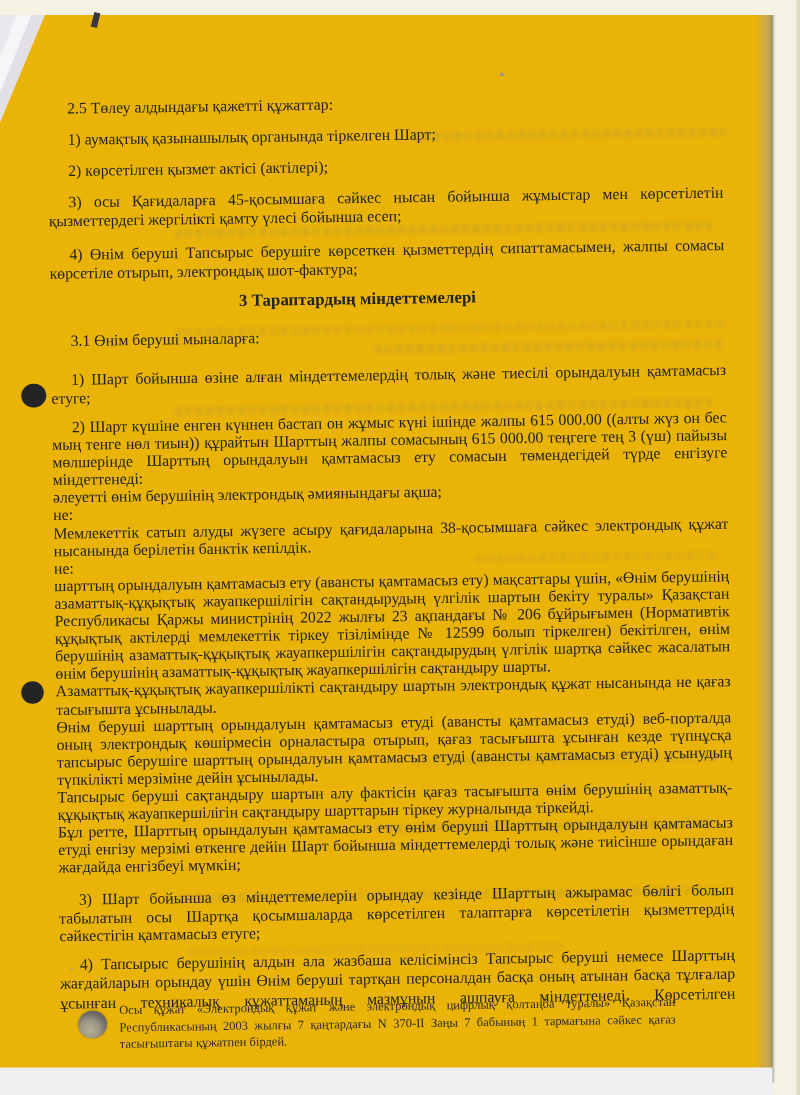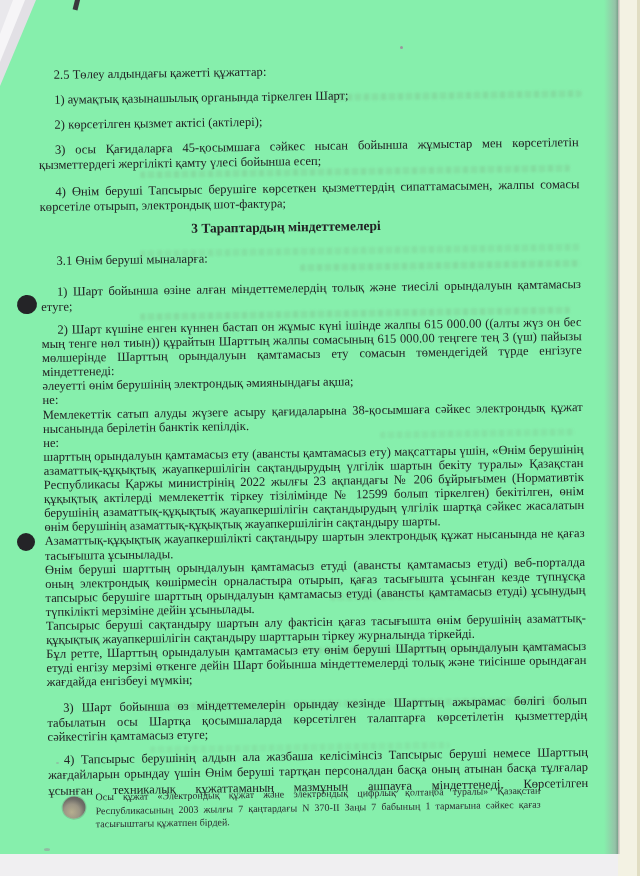--- a/index.html
+++ b/index.html
@@ -5,22 +5,22 @@
   html,body{margin:0;padding:0;}
   body{
     width:640px;height:876px;overflow:hidden;
     background:#f3f2e3;
     font-family:"Liberation Serif","DejaVu Serif",serif;
   }
   .scan{position:relative;width:640px;height:876px;background:#f3f2e3;}
   .scan-edge-line{position:absolute;right:0;top:0;width:3px;height:876px;background:#e0ddc2;}
   .bottom-strip{position:absolute;left:0;top:854px;width:618px;height:22px;background:#f0eff1;}
   .paper{
-    position:absolute;left:0;top:0;width:618px;height:854px;
-    background:#86efac;
+    position:absolute;left:0;top:12px;width:618px;height:854px;
+    background:#eab308;
   }
   .edge-shadow{
     position:absolute;top:0;left:604px;width:16px;height:854px;
     background:linear-gradient(90deg,rgba(180,177,182,0) 0%,rgba(160,157,163,.55) 70%,rgba(120,118,124,.6) 85%,rgba(200,198,190,.3) 100%);
   }
   .corner-fold-a{position:absolute;left:0;top:0;width:40px;height:92px;background:#e2e0e5;
     clip-path:polygon(0 0,36px 0,0 86px);}
   .corner-fold-b{position:absolute;left:0;top:0;width:30px;height:70px;background:#f6f5f7;
     clip-path:polygon(0 0,25px 0,0 62px);}
   .corner-fold-c{position:absolute;left:0;top:0;width:16px;height:38px;background:#e9e8ec;

